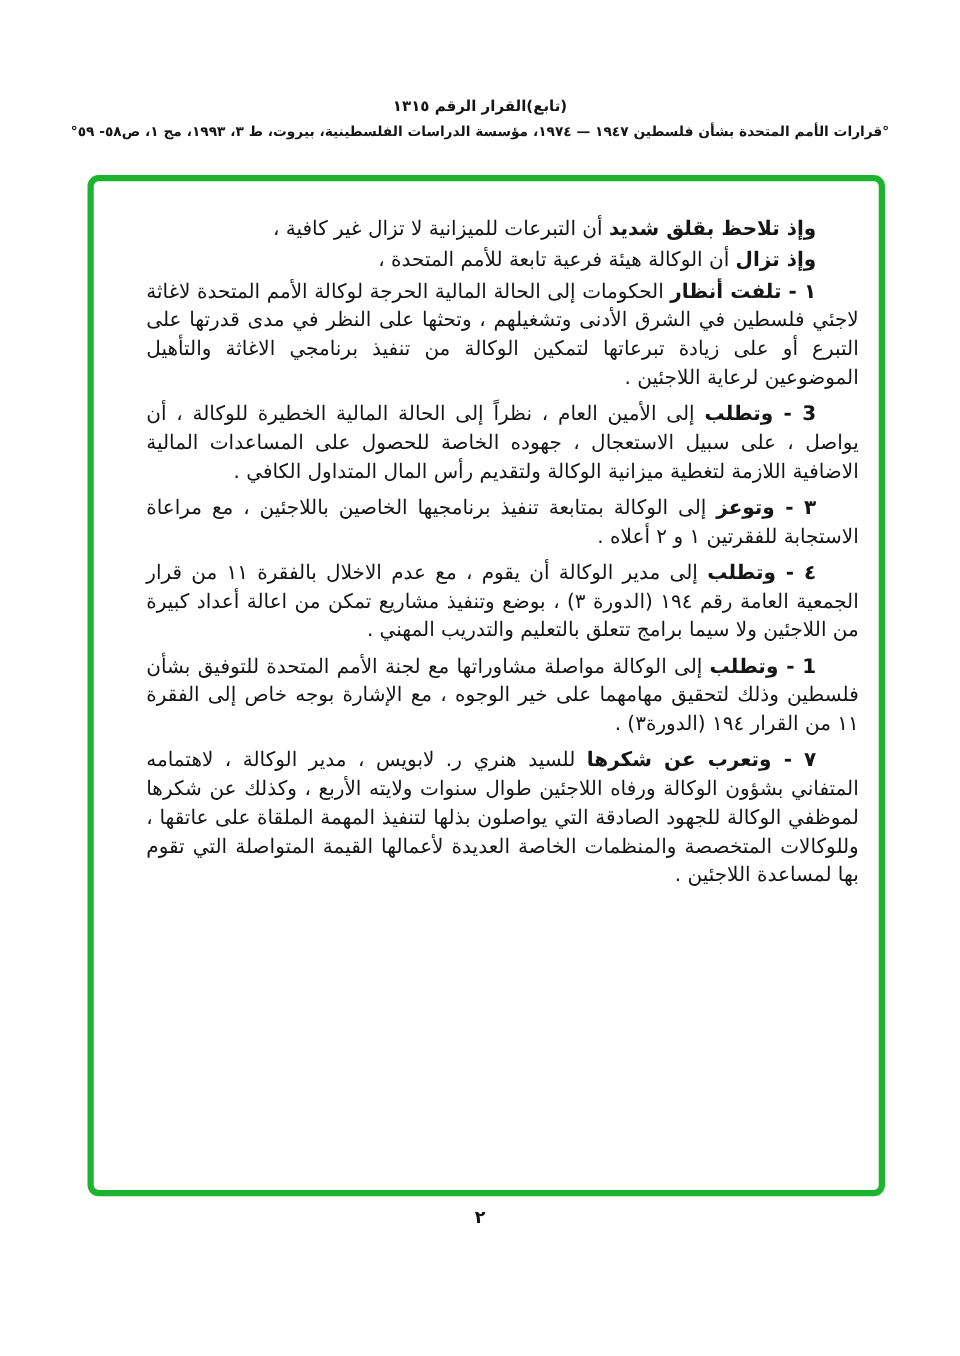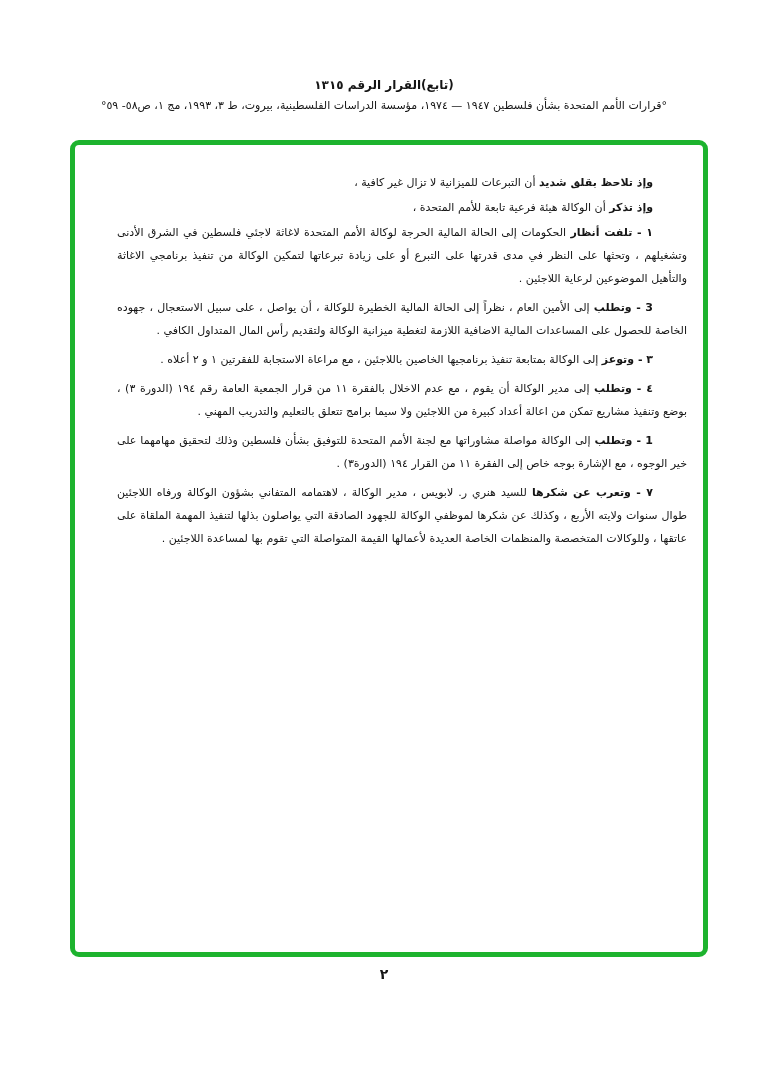--- a/index.html
+++ b/index.html
@@ -26,39 +26,39 @@
     padding-top: 78px;
   }
   .doc-title {
     font-size: 12px;
     font-weight: bold;
     margin: 0;
     letter-spacing: 0.5px;
   }
   .doc-source {
     font-size: 11px;
-    font-weight: normal;
+    font-weight: bold;
     margin-top: 7px;
     white-space: nowrap;
     letter-spacing: 0.2px;
   }
   .content-frame {
     box-sizing: border-box;
     position: absolute;
     left: 70px;
     top: 140px;
     width: 638px;
     height: 817px;
     border: 5px solid var(--frame-green, #1db32e);
     border-radius: 9px;
     padding: 26px 16px 20px 42px;
     overflow: hidden;
   }
   .text-column {
-    font-size: 11px;
+    font-size: 16px;
     line-height: 23px;
     text-align: justify;
     color: var(--text, #151515);
   }
   .para {
     margin: 0 0 6px 0;
     text-indent: 34px;
   }
   .para.preamble {
     margin-bottom: 2px;
@@ -82,21 +82,21 @@
 <div class="page">
 
   <header class="doc-header">
     <h1 class="doc-title">(تابع)القرار الرقم ١٣١٥</h1>
     <div class="doc-source">°قرارات الأمم المتحدة بشأن فلسطين ١٩٤٧ — ١٩٧٤، مؤسسة الدراسات الفلسطينية، بيروت، ط ٣، ١٩٩٣، مج ١، ص٥٨- ٥٩°</div>
   </header>
 
   <div class="content-frame">
     <div class="text-column">
         <p class="para preamble"><b class="lead">وإذ تلاحظ بقلق شديد</b> أن التبرعات للميزانية لا تزال غير كافية ،</p>
-        <p class="para preamble"><b class="lead">وإذ تذكر</b> أن الوكالة هيئة فرعية تابعة للأمم المتحدة ،</p>
+        <p class="para preamble"><b class="lead">وإذ تزال</b> أن الوكالة هيئة فرعية تابعة للأمم المتحدة ،</p>
         <p class="para"><b class="lead">١ - تلفت أنظار</b> الحكومات إلى الحالة المالية الحرجة لوكالة الأمم المتحدة لاغاثة لاجئي فلسطين في الشرق الأدنى وتشغيلهم ، وتحثها على النظر في مدى قدرتها على التبرع أو على زيادة تبرعاتها لتمكين الوكالة من تنفيذ برنامجي الاغاثة والتأهيل الموضوعين لرعاية اللاجئين .</p>
         <p class="para"><b class="lead">3 - وتطلب</b> إلى الأمين العام ، نظراً إلى الحالة المالية الخطيرة للوكالة ، أن يواصل ، على سبيل الاستعجال ، جهوده الخاصة للحصول على المساعدات المالية الاضافية اللازمة لتغطية ميزانية الوكالة ولتقديم رأس المال المتداول الكافي .</p>
         <p class="para"><b class="lead">٣ - وتوعز</b> إلى الوكالة بمتابعة تنفيذ برنامجيها الخاصين باللاجئين ، مع مراعاة الاستجابة للفقرتين ١ و ٢ أعلاه .</p>
         <p class="para"><b class="lead">٤ - وتطلب</b> إلى مدير الوكالة أن يقوم ، مع عدم الاخلال بالفقرة ١١ من قرار الجمعية العامة رقم ١٩٤ (الدورة ٣) ، بوضع وتنفيذ مشاريع تمكن من اعالة أعداد كبيرة من اللاجئين ولا سيما برامج تتعلق بالتعليم والتدريب المهني .</p>
         <p class="para"><b class="lead">1 - وتطلب</b> إلى الوكالة مواصلة مشاوراتها مع لجنة الأمم المتحدة للتوفيق بشأن فلسطين وذلك لتحقيق مهامهما على خير الوجوه ، مع الإشارة بوجه خاص إلى الفقرة ١١ من القرار ١٩٤ (الدورة٣) .</p>
         <p class="para"><b class="lead">٧ - وتعرب عن شكرها</b> للسيد هنري ر. لابويس ، مدير الوكالة ، لاهتمامه المتفاني بشؤون الوكالة ورفاه اللاجئين طوال سنوات ولايته الأربع ، وكذلك عن شكرها لموظفي الوكالة للجهود الصادقة التي يواصلون بذلها لتنفيذ المهمة الملقاة على عاتقها ، وللوكالات المتخصصة والمنظمات الخاصة العديدة لأعمالها القيمة المتواصلة التي تقوم بها لمساعدة اللاجئين .</p>
       </div>
   </div>
 
   <div class="page-number">٢</div>

